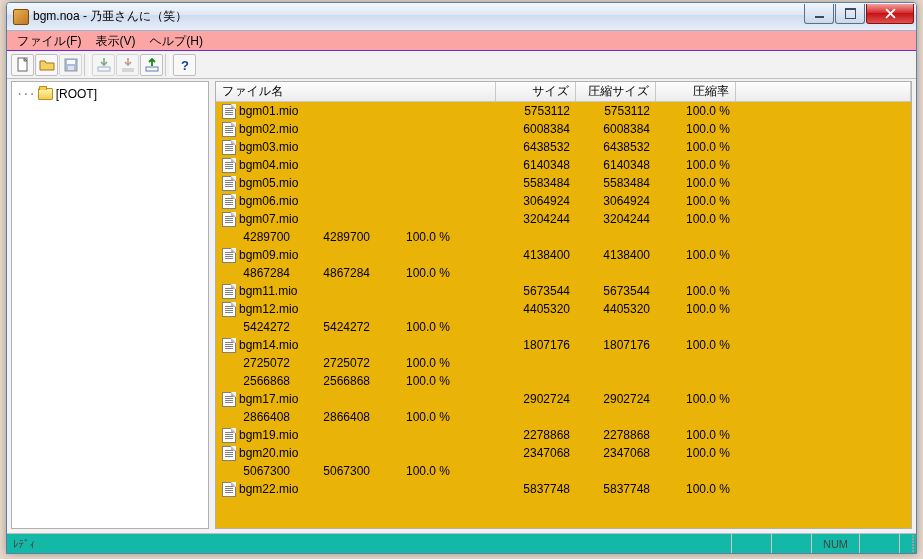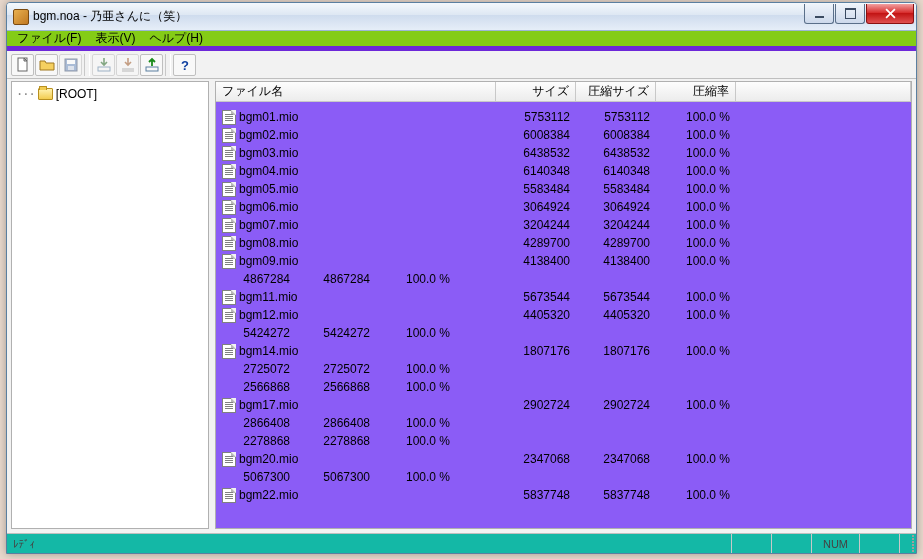--- a/index.html
+++ b/index.html
@@ -21,22 +21,22 @@
   .winbtn { width:30px; height:20px; margin-left:1px; border:1px solid #5a6f89; border-top:none;
     border-radius:0 0 3px 3px; display:flex; align-items:center; justify-content:center;
     background:linear-gradient(#eef3fa,#cdd9eb); color:#3a4a60; }
   .winbtn.min::before { content:""; width:9px; height:2px; background:#3a4a60; margin-top:6px;}
   .winbtn.max::before { content:""; width:9px; height:8px; border:1px solid #3a4a60; border-top-width:2px;}
   .winbtn.close { width:48px; background:linear-gradient(#f2a0a0,#d83030 45%,#c01010 46%,#e05050);
     border-color:#8a1010; color:#fff;}
   .winbtn.close svg { width:11px; height:11px; }
 
   
-  .menubar { height:20px; background:#84cc16; border-bottom:5px solid #6d28d9;
-    display:flex; align-items:center; padding:0 4px; gap:2px; font-size:12px;}
+  .menubar { height:20px; background:#fca5a5; border-bottom:1px solid #6d28d9;
+    display:flex; padding:0 4px; gap:2px; font-size:12px;}
   .menuitem { padding:2px 6px; cursor:default; }
 
   
   .toolbar { height:28px; background:#f2f2f2; border-bottom:1px solid #bfbfbf;
     display:flex; align-items:center; padding:2px 4px; gap:1px;}
   .tbtn { width:23px; height:22px; border:1px solid #bfbfbf; background:#f8f8f8;
     display:flex; align-items:center; justify-content:center; border-radius:2px;}
   .tbtn.disabled { opacity:.55; }
   .tsep { width:6px; height:22px; margin:0 1px; border-left:1px solid #c8c8c8; border-right:1px solid #fff;}
   .tbtn svg { width:16px; height:16px; }
@@ -47,31 +47,31 @@
   .treepane { width:198px; background:#fff; border:1px solid #b0b0b0; margin:2px 2px 2px 2px;
     padding:4px 2px; overflow:auto;}
   .treerow { display:flex; align-items:center; gap:3px; padding:1px 2px; }
   .treerow .dots { color:#888; font-family:monospace; letter-spacing:-1px;}
   .foldericon { width:15px; height:12px;
     background:linear-gradient(#fff2b0,#f2cc50); border:1px solid #b89020; border-radius:1px; position:relative;}
   .foldericon::before{content:"";position:absolute;top:-3px;left:0;width:6px;height:3px;
     background:#f2cc50;border:1px solid #b89020;border-bottom:none;border-radius:1px 1px 0 0;}
   .splitter { width:4px; cursor:col-resize; }
 
-  .listpane { flex:1; background:#8b5cf6; border:1px solid #b0b0b0; margin:2px 2px 2px 0;
+  .listpane { flex:1; background:#eab308; border:1px solid #b0b0b0; margin:2px 2px 2px 0;
     display:flex; flex-direction:column; min-height:0;}
   .lhdr { display:flex; height:20px; background:linear-gradient(#fdfdfd,#ececec);
     border-bottom:1px solid #c8c8c8; font-size:12px; color:#000; flex:0 0 auto;}
   .lhdr .col { border-right:1px solid #c8c8c8; display:flex; align-items:center; padding:0 6px;}
   .c-name{ width:280px; justify-content:flex-start;}
   .c-size{ width:80px; justify-content:flex-end;}
   .c-comp{ width:80px; justify-content:flex-end;}
   .c-rate{ width:80px; justify-content:flex-end;}
   .c-spare{ flex:1; border-right:none;}
-  .lbody { flex:1; overflow:auto;margin-top:6px; }
+  .lbody { flex:1; overflow:auto; }
   .lrow { display:flex; height:18px; align-items:center; font-size:12px;}
   .lrow .cell { padding:0 6px; overflow:hidden; white-space:nowrap;}
   .lrow .c-name{ width:280px; display:flex; align-items:center; gap:3px; justify-content:flex-start;}
   .lrow .c-size,.lrow .c-comp,.lrow .c-rate{ text-align:right; }
   .fileicon { width:14px; height:15px; border:1px solid #808080; background:#fff; position:relative; flex:0 0 auto;}
   .fileicon::before{content:"";position:absolute;right:-1px;top:-1px;width:0;height:0;
     border-top:5px solid #f2f2f2;border-left:5px solid #b8b8b8;}
   .fileicon::after{content:"";position:absolute;left:2px;top:3px;width:8px;height:1px;background:#808080;
     box-shadow:0 2px 0 #808080,0 4px 0 #808080,0 6px 0 #808080;}
 
@@ -229,24 +229,20 @@
           <div class="lrow">
             <div class="cell c-name">
               <span class="fileicon"></span>
               <span>bgm07.mio</span>
             </div>
             <div class="cell c-size">3204244</div>
             <div class="cell c-comp">3204244</div>
             <div class="cell c-rate">100.0 %</div>
           </div>
           <div class="lrow">
-            <div class="cell c-name">
-              <span class="fileicon"></span>
-              <span>bgm08.mio</span>
-            </div>
             <div class="cell c-size">4289700</div>
             <div class="cell c-comp">4289700</div>
             <div class="cell c-rate">100.0 %</div>
           </div>
           <div class="lrow">
             <div class="cell c-name">
               <span class="fileicon"></span>
               <span>bgm09.mio</span>
             </div>
             <div class="cell c-size">4138400</div>
@@ -308,20 +304,24 @@
             <div class="cell c-size">2902724</div>
             <div class="cell c-comp">2902724</div>
             <div class="cell c-rate">100.0 %</div>
           </div>
           <div class="lrow">
             <div class="cell c-size">2866408</div>
             <div class="cell c-comp">2866408</div>
             <div class="cell c-rate">100.0 %</div>
           </div>
           <div class="lrow">
+            <div class="cell c-name">
+              <span class="fileicon"></span>
+              <span>bgm19.mio</span>
+            </div>
             <div class="cell c-size">2278868</div>
             <div class="cell c-comp">2278868</div>
             <div class="cell c-rate">100.0 %</div>
           </div>
           <div class="lrow">
             <div class="cell c-name">
               <span class="fileicon"></span>
               <span>bgm20.mio</span>
             </div>
             <div class="cell c-size">2347068</div>

